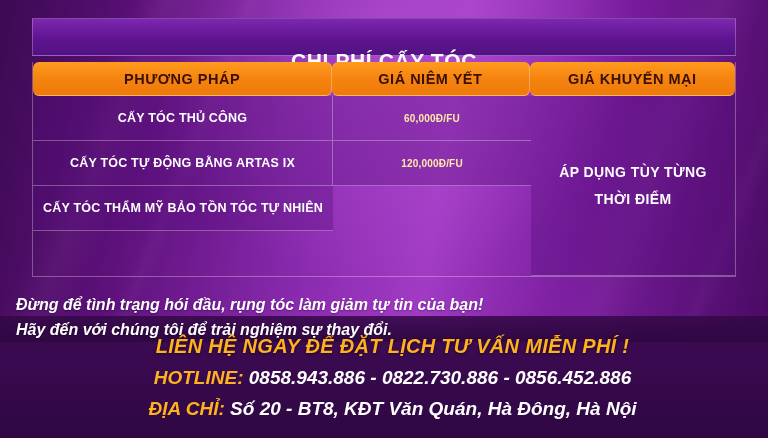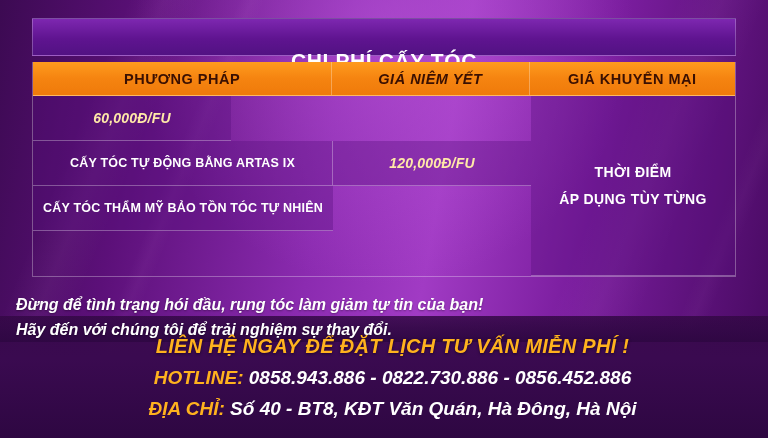--- a/index.html
+++ b/index.html
@@ -89,43 +89,44 @@
     justify-content: center;
     text-align: center;
     box-sizing: border-box;
     border-right: 1px solid rgba(255,255,255,0.30);
     border-bottom: 1px solid rgba(255,255,255,0.30);
     padding: 4px 6px;
   }
   .cell:last-child { border-right: none; }
 
   .col-method  { width: 300px; }
-  .col-price   { width: 198px; font-style: italic; }
+  .col-price   { width: 198px; }
   .col-promo   { width: 206px; text-align: right; }
 
   .header-row .cell {
     height: 34px;
     background: linear-gradient(180deg, #ff9b1e 0%, #f58410 50%, #ef7a0a 100%);
     color: #3a1002;
     font-size: 14.5px;
     font-weight: bold;
     letter-spacing: 0.5px;
     text-transform: uppercase;
+    border-radius: 6px;
   }
   .body-row .cell {
     height: 45px;
     background: rgba(86,14,124,0.35);
     color: #ffffff;
     font-size: 12.5px;
     font-weight: bold;
     text-transform: uppercase;
     letter-spacing: 0.2px;
   }
   .body-row .cell.price {
-    font-size: 14px;
+    font-size: 10px;
     color: #ffe9a8;
   }
   .promo-cell {
     width: 206px;
     box-sizing: border-box;
     display: flex;
     flex-direction: column;
     align-items: center;
     justify-content: center;
     text-align: center;
@@ -202,57 +203,58 @@
       <div class="row header-row">
         <div class="cell col-method">PHƯƠNG PHÁP</div>
         <div class="cell col-price">GIÁ NIÊM YẾT</div>
         <div class="cell col-promo">GIÁ KHUYẾN MẠI</div>
       </div>
 
       <div style="display:flex;">
         <div style="width:498px;">
 
           <div class="row body-row">
+            <div class="cell col-method">CẤY TÓC THỦ CÔNG</div>
             <div class="cell col-price price">60,000Đ/FU</div>
           </div>
 
           <div class="row body-row">
           </div>
 
           <div class="row body-row">
             <div class="cell col-method">CẤY TÓC TỰ ĐỘNG BẰNG ARTAS IX</div>
             <div class="cell col-price price">120,000Đ/FU</div>
           </div>
 
           <div class="row body-row">
             <div class="cell col-method">CẤY TÓC THẨM MỸ BẢO TỒN TÓC TỰ NHIÊN</div>
           </div>
 
         </div>
 
         <div class="promo-cell" style="height:180px;">
+          <div>ÁP DỤNG TÙY TỪNG</div>
           <div>THỜI ĐIỂM</div>
-          <div>ÁP DỤNG TÙY TỪNG</div>
         </div>
       </div>
 
     </div>
 
     <div class="slogan">
       <div>Đừng để tình trạng hói đầu, rụng tóc làm giảm tự tin của bạn!</div>
       <div>Hãy đến với chúng tôi để trải nghiệm sự thay đổi.</div>
     </div>
 
   </div>
 
   <div class="footer">
     <div class="cta">LIÊN HỆ NGAY ĐỂ ĐẶT LỊCH TƯ VẤN MIỄN PHÍ !</div>
     <div class="line">
       <span class="label">HOTLINE:</span>
       <span>0858.943.886 - 0822.730.886 - 0856.452.886</span>
     </div>
     <div class="line">
       <span class="label">ĐỊA CHỈ:</span>
-      <span>Số 40 - BT8, KĐT Văn Quán, Hà Đông, Hà Nội</span>
+      <span>Số 20 - BT8, KĐT Văn Quán, Hà Đông, Hà Nội</span>
     </div>
   </div>
 
 </div>
 
 </body></html>

